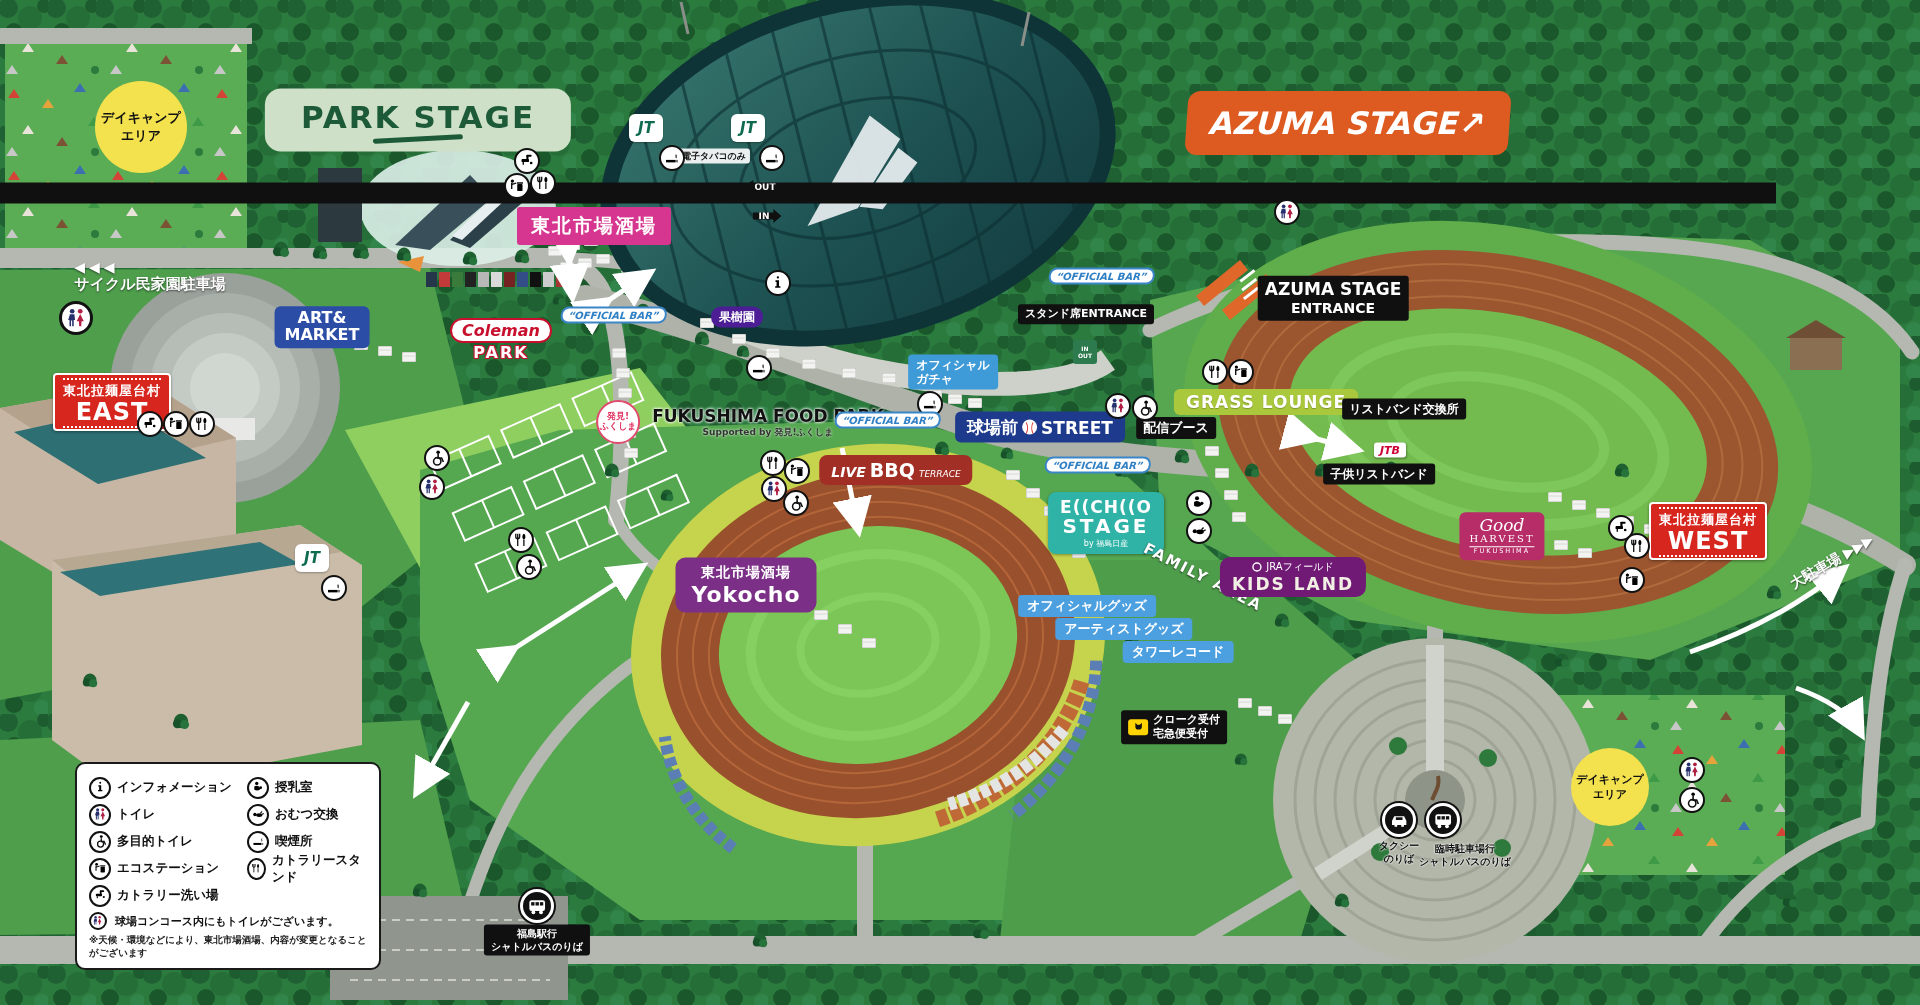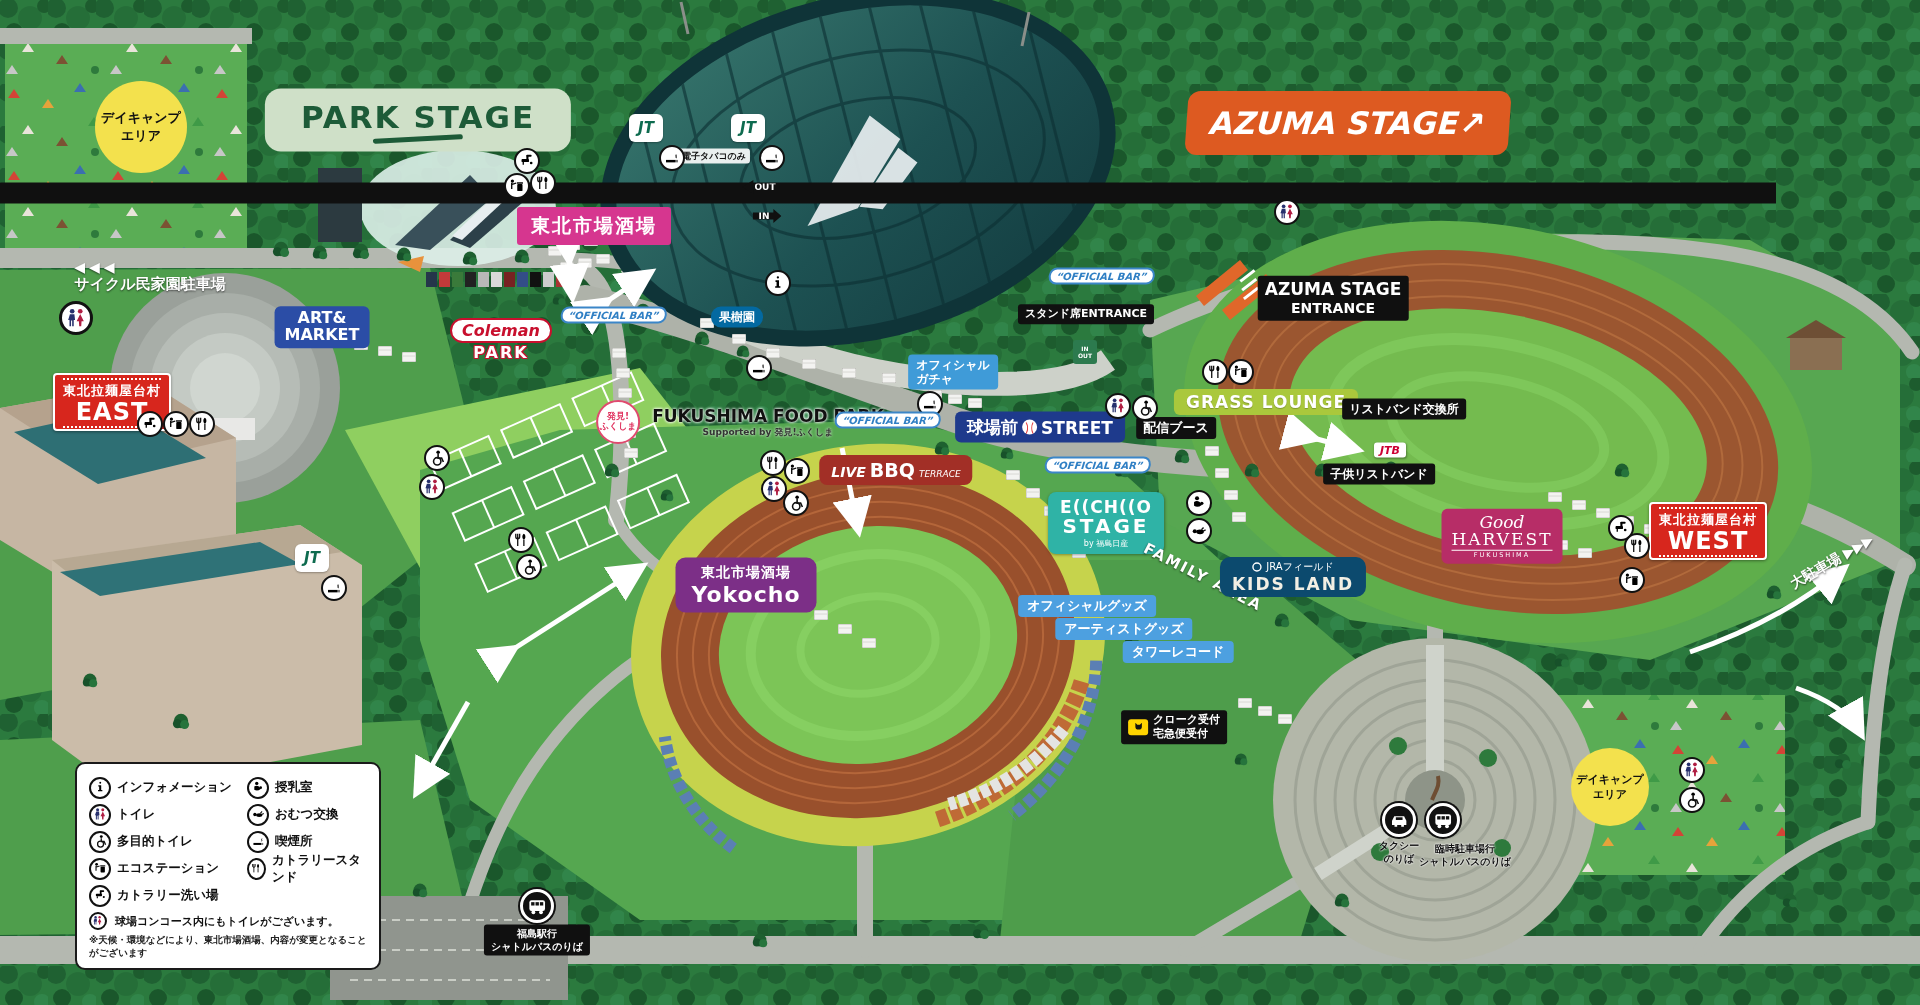--- a/index.html
+++ b/index.html
@@ -38,21 +38,21 @@
   #park-stage .t{font-size:31px;font-weight:900;letter-spacing:2px;}
   #park-stage .u{height:5px;width:90px;background:#1d5b38;border-radius:3px;margin:2px auto 0;transform:rotate(-3deg);}
   #azuma-stage{background:#dd5a21;border-radius:12px;padding:14px 24px;color:#fff;
                font-size:31px;font-weight:bold;font-style:italic;transform:translate(-50%,-50%) skewX(-4deg);}
   #grass-lounge{background:#aac83c;border-radius:6px;color:#fff;font-weight:900;font-size:17px;
                 padding:3px 12px;letter-spacing:1px;text-shadow:0 1px 1px rgba(0,0,0,.25);}
   #echo-sign{background:#2fb3a6;border-radius:8px;color:#fff;text-align:center;padding:5px 12px;box-shadow:0 1px 3px rgba(0,0,0,.35);}
   #echo-sign .l1{font-size:17px;font-weight:900;letter-spacing:1px;}
   #echo-sign .l2{font-size:20px;font-weight:900;letter-spacing:3px;line-height:.95;}
   #echo-sign .l3{font-size:8px;margin-top:2px;}
-  #kids-land{background:#0c4a6e;border-radius:10px;color:#fff;text-align:center;padding:3px 12px;}
+  #kids-land{background:#701a75;border-radius:10px;color:#fff;text-align:center;padding:3px 12px;}
   #kids-land .b{font-size:10px;display:flex;align-items:center;gap:4px;justify-content:center;}
   #kids-land .n{font-size:17px;font-weight:900;letter-spacing:2px;color:#f2efe4;}
   #market-sakaba{background:#d6368f;color:#fff;font-weight:bold;font-size:19px;padding:6px 14px;border-radius:3px;letter-spacing:2px;}
   #yokocho{background:#7c2f87;color:#fff;text-align:center;border-radius:10px;padding:6px 16px;}
   #yokocho .k{font-size:14px;font-weight:bold;letter-spacing:1px;}
   #yokocho .e{font-size:22px;font-weight:900;letter-spacing:1px;}
   #art-market{background:#2b4da6;color:#fff;font-weight:900;text-align:center;border-radius:6px;padding:4px 10px;font-size:16px;line-height:1.05;}
   #coleman{text-align:center;}
   #coleman .c{background:#fff;border:2px solid #c8102e;border-radius:14px;color:#c8102e;font-weight:900;
               font-style:italic;font-size:16px;padding:1px 10px;}
@@ -62,21 +62,21 @@
   #food-park .badge{width:40px;height:40px;border-radius:50%;background:#fff;border:2px solid #e04a6e;color:#e0315e;
         font-size:9px;font-weight:900;display:flex;flex-direction:column;align-items:center;justify-content:center;line-height:1.1;}
   #food-park .t1{font-size:17px;font-weight:900;color:#111;text-shadow:0 0 3px #fff,0 0 3px #fff;}
   #food-park .t2{font-size:9px;font-weight:bold;color:#333;text-shadow:0 0 3px #fff;}
   #bbq{background:#a22f26;color:#fff;border-radius:8px;padding:4px 12px;display:flex;align-items:baseline;gap:4px;}
   #bbq .a{font-size:14px;font-weight:bold;font-style:italic;}
   #bbq .b{font-size:19px;font-weight:900;}
   #bbq .c{font-size:9px;font-style:italic;}
   #harvest{background:#b72d67;color:#fff;border-radius:6px;text-align:center;padding:5px 10px;line-height:1;}
   #harvest .s{font-family:"DejaVu Serif","Liberation Serif",serif;font-style:italic;font-size:17px;}
-  #harvest .m{font-family:"DejaVu Serif","Liberation Serif",serif;font-size:17px;letter-spacing:2px;}
+  #harvest .m{font-family:"DejaVu Serif","Liberation Serif",serif;font-size:10px;letter-spacing:2px;}
   #harvest .f{font-size:6.5px;letter-spacing:2px;border-top:1px solid #fff;margin-top:2px;padding-top:1px;}
   #street-sign{background:#1e3a8c;border-radius:6px;color:#fff;font-weight:900;font-size:17px;
                display:flex;align-items:center;gap:4px;padding:4px 12px;}
   #gacha{background:#3f9bd8;border-radius:4px;color:#fff;font-weight:bold;font-size:12px;padding:3px 8px;line-height:1.2;}
   .jt-sign{background:#fff;border-radius:6px;color:#0e6b4f;font-weight:900;font-size:15px;
            width:34px;height:28px;display:flex;align-items:center;justify-content:center;font-style:italic;box-shadow:0 1px 2px rgba(0,0,0,.3);}
   .jtb{background:#fff;border-radius:3px;color:#cc0033;font-weight:900;font-style:italic;font-size:11px;padding:1px 6px;box-shadow:0 1px 2px rgba(0,0,0,.3);}
   .yellow-circle{background:#f3e14d;border-radius:50%;display:flex;flex-direction:column;align-items:center;
                  justify-content:center;color:#111;font-weight:900;text-align:center;}
   .wlabel{color:#fff;font-weight:bold;text-shadow:0 1px 2px rgba(0,0,0,.6);}
@@ -539,21 +539,21 @@
 </div>
 
 <div class="ov" id="art-market" style="left:322px;top:327px">
   <div>ART&amp;</div>
       <div>MARKET</div>
 </div>
 <div class="ov" id="coleman" style="left:501px;top:340px">
   <div class="c">Coleman</div>
       <div class="p">PARK</div>
 </div>
-<div class="ov" style="left:737px;top:317px;background:#0369a1;color:#fff;font-weight:bold;font-size:12px;padding:2px 8px;border-radius:10px">果樹園</div>
+<div class="ov" style="left:737px;top:317px;background:#4c1d95;color:#fff;font-weight:bold;font-size:12px;padding:2px 8px;border-radius:10px">果樹園</div>
 
 <div class="ov" id="food-park" style="left:740px;top:422px">
   <div class="badge">
     <div>発見!</div>
         <div>ふくしま</div>
   </div>
   <div>
         <div class="t1">FUKUSHIMA FOOD PARK</div>
         <div class="t2 ctr">Supported by 発見!ふくしま</div>
       </div>

